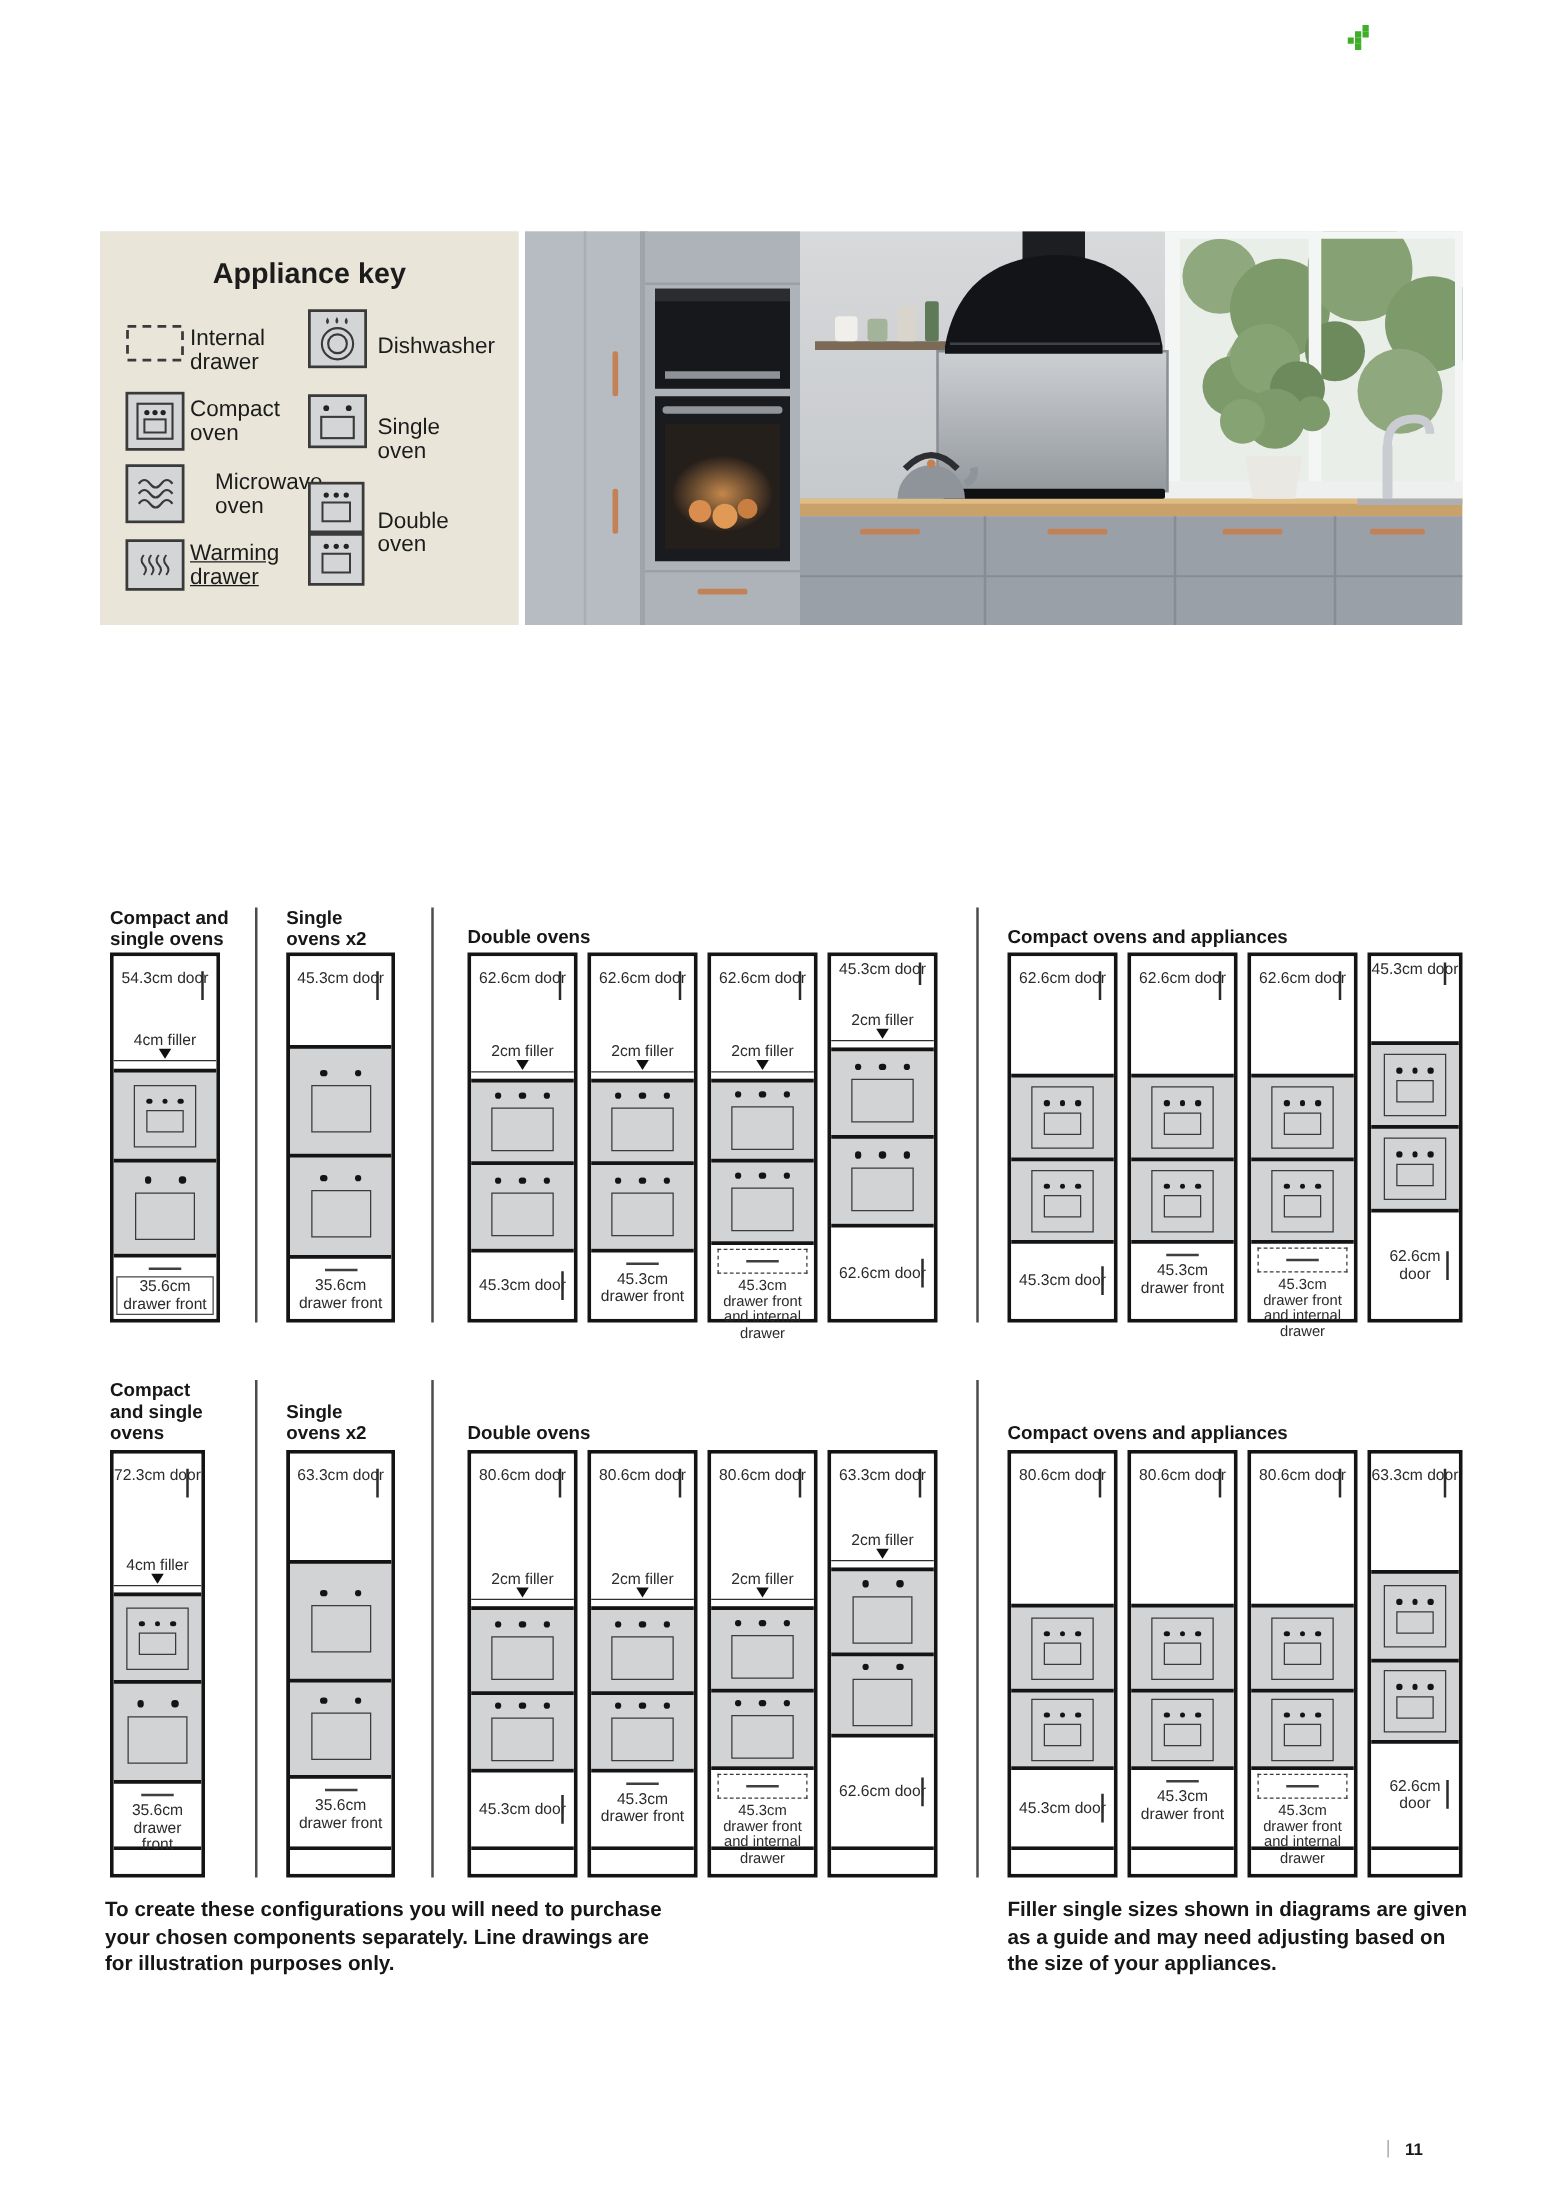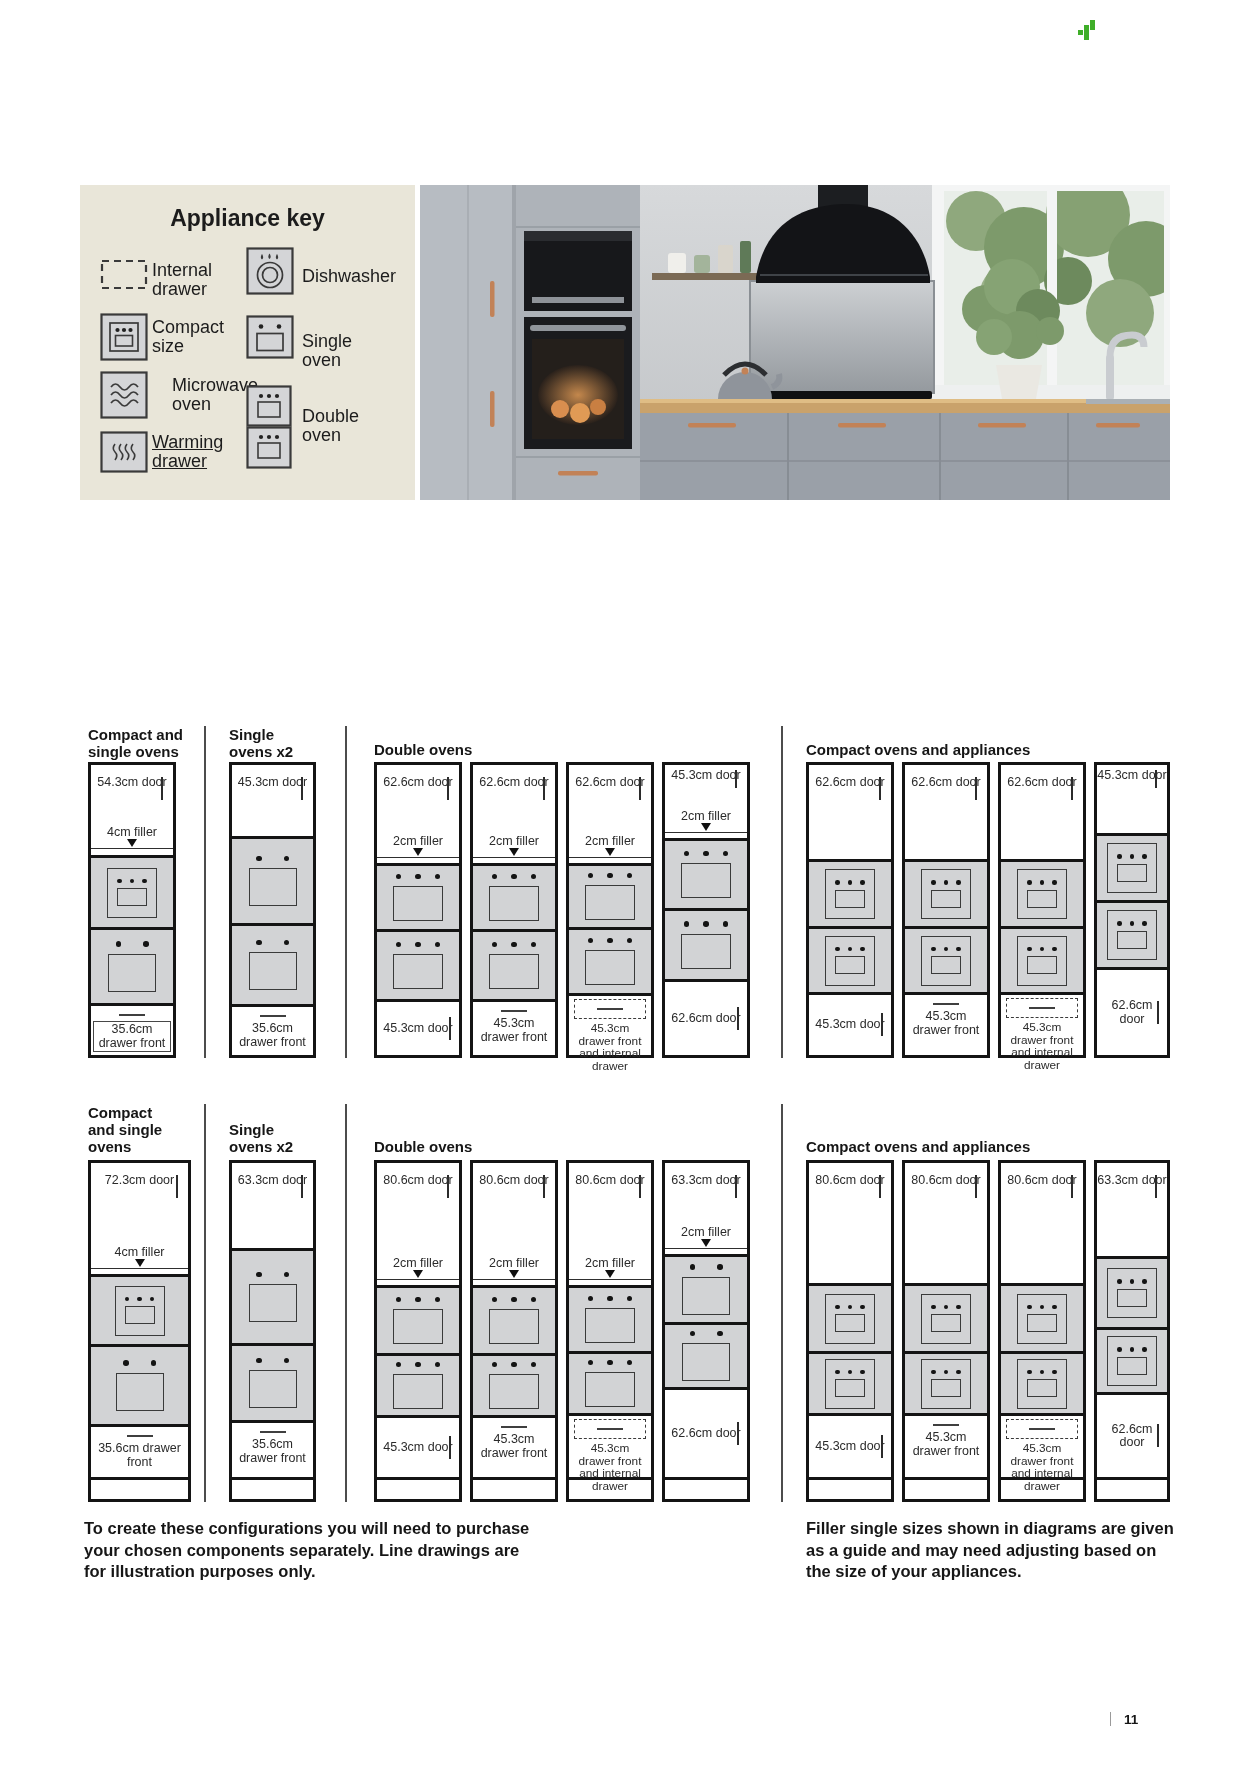--- a/index.html
+++ b/index.html
@@ -106,21 +106,21 @@
     <div class="abs" style="left:20px;top:128px;">
       <svg width="48" height="48">
         <rect x="1.5" y="1.5" width="45" height="45" fill="#d4d5d7" stroke="#3a3a3a" stroke-width="2.2"></rect>
         <rect x="10" y="10" width="28" height="28" fill="none" stroke="#3a3a3a" stroke-width="1.7"></rect>
         <circle cx="17.5" cy="17" r="2.1" fill="#222"></circle>
           <circle cx="24" cy="17" r="2.1" fill="#222"></circle>
           <circle cx="30.5" cy="17" r="2.1" fill="#222"></circle>
         <rect x="15.5" y="22.5" width="17" height="10.5" fill="none" stroke="#3a3a3a" stroke-width="1.6"></rect>
       </svg>
     </div>
-    <div class="abs key-label" style="left:72px;top:133px;width:90px;">Compact size</div>
+    <div class="abs key-label" style="left:72px;top:133px;width:90px;">Compact oven</div>
 
     <div class="abs" style="left:166px;top:130px;">
       <svg width="48" height="44">
         <rect x="1.5" y="1.5" width="45" height="41" fill="#d4d5d7" stroke="#3a3a3a" stroke-width="2.2"></rect>
         <circle cx="15" cy="11.5" r="2.3" fill="#222"></circle>
           <circle cx="33" cy="11.5" r="2.3" fill="#222"></circle>
         <rect x="11" y="18.5" width="26" height="17" fill="none" stroke="#3a3a3a" stroke-width="1.7"></rect>
       </svg>
     </div>
     <div class="abs key-label" style="left:222px;top:147px;width:70px;">Single oven</div>
@@ -576,21 +576,21 @@
   </div>
 
   <div class="abs gtitle" style="left:88px;top:1104px;width:82px;">Compact and single ovens</div>
   <div class="abs gtitle" style="left:229px;top:1121px;width:80px;">Single ovens x2</div>
   <div class="abs gtitle" style="left:374px;top:1138px;width:200px;">Double ovens</div>
   <div class="abs gtitle" style="left:806px;top:1138px;width:300px;">Compact ovens and appliances</div>
   <div class="abs vdiv" style="left:204px;top:1104px;height:398px;"></div>
   <div class="abs vdiv" style="left:345px;top:1104px;height:398px;"></div>
   <div class="abs vdiv" style="left:781px;top:1104px;height:398px;"></div>
 
-  <div class="cab" style="left:88px;top:1160px;width:103px;height:342px;">
+  <div class="cab" style="left:88px;top:1160px;width:76px;height:342px;">
     <div class="sec" style="height:105px;">
       <div class="dlabel"><span>72.3cm door</span><span class="tick"></span></div>
       <div class="flabel"><span>4cm filler</span><div class="tri"></div></div>
     </div>
     <div class="sec fstrip" style="height:6px;"></div>
     <div class="sec gray" style="height:70px;">
       <div class="cbox">
           <div class="dots">
             <i></i>
             <i></i>

